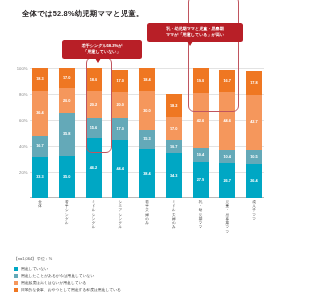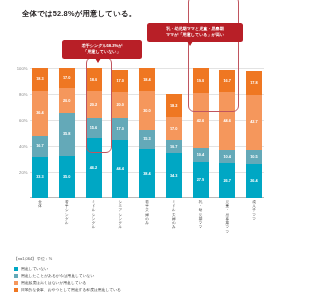--- a/index.html
+++ b/index.html
@@ -177,21 +177,21 @@
     font-size: 3.8px;
     color: #3a3a3a;
     white-space: nowrap;
   }
 </style>
 </head>
 <body>
 
 <div id="page">
 
-  <div class="title">全体では52.8%が用意している。</div>
+  <div class="title">全体では52.8%幼児期ママと児童。</div>
 
   <div class="callout" id="callout-left">
     <span class="ct-line">若手シングル58.2%が</span>
     <span class="ct-line">「用意していない」</span>
     <span class="tail"></span>
   </div>
 
   <div class="callout" id="callout-right">
     <span class="ct-line">乳・幼児期ママと児童・思春期</span>
     <span class="ct-line">ママが「用意している」が高い</span>

